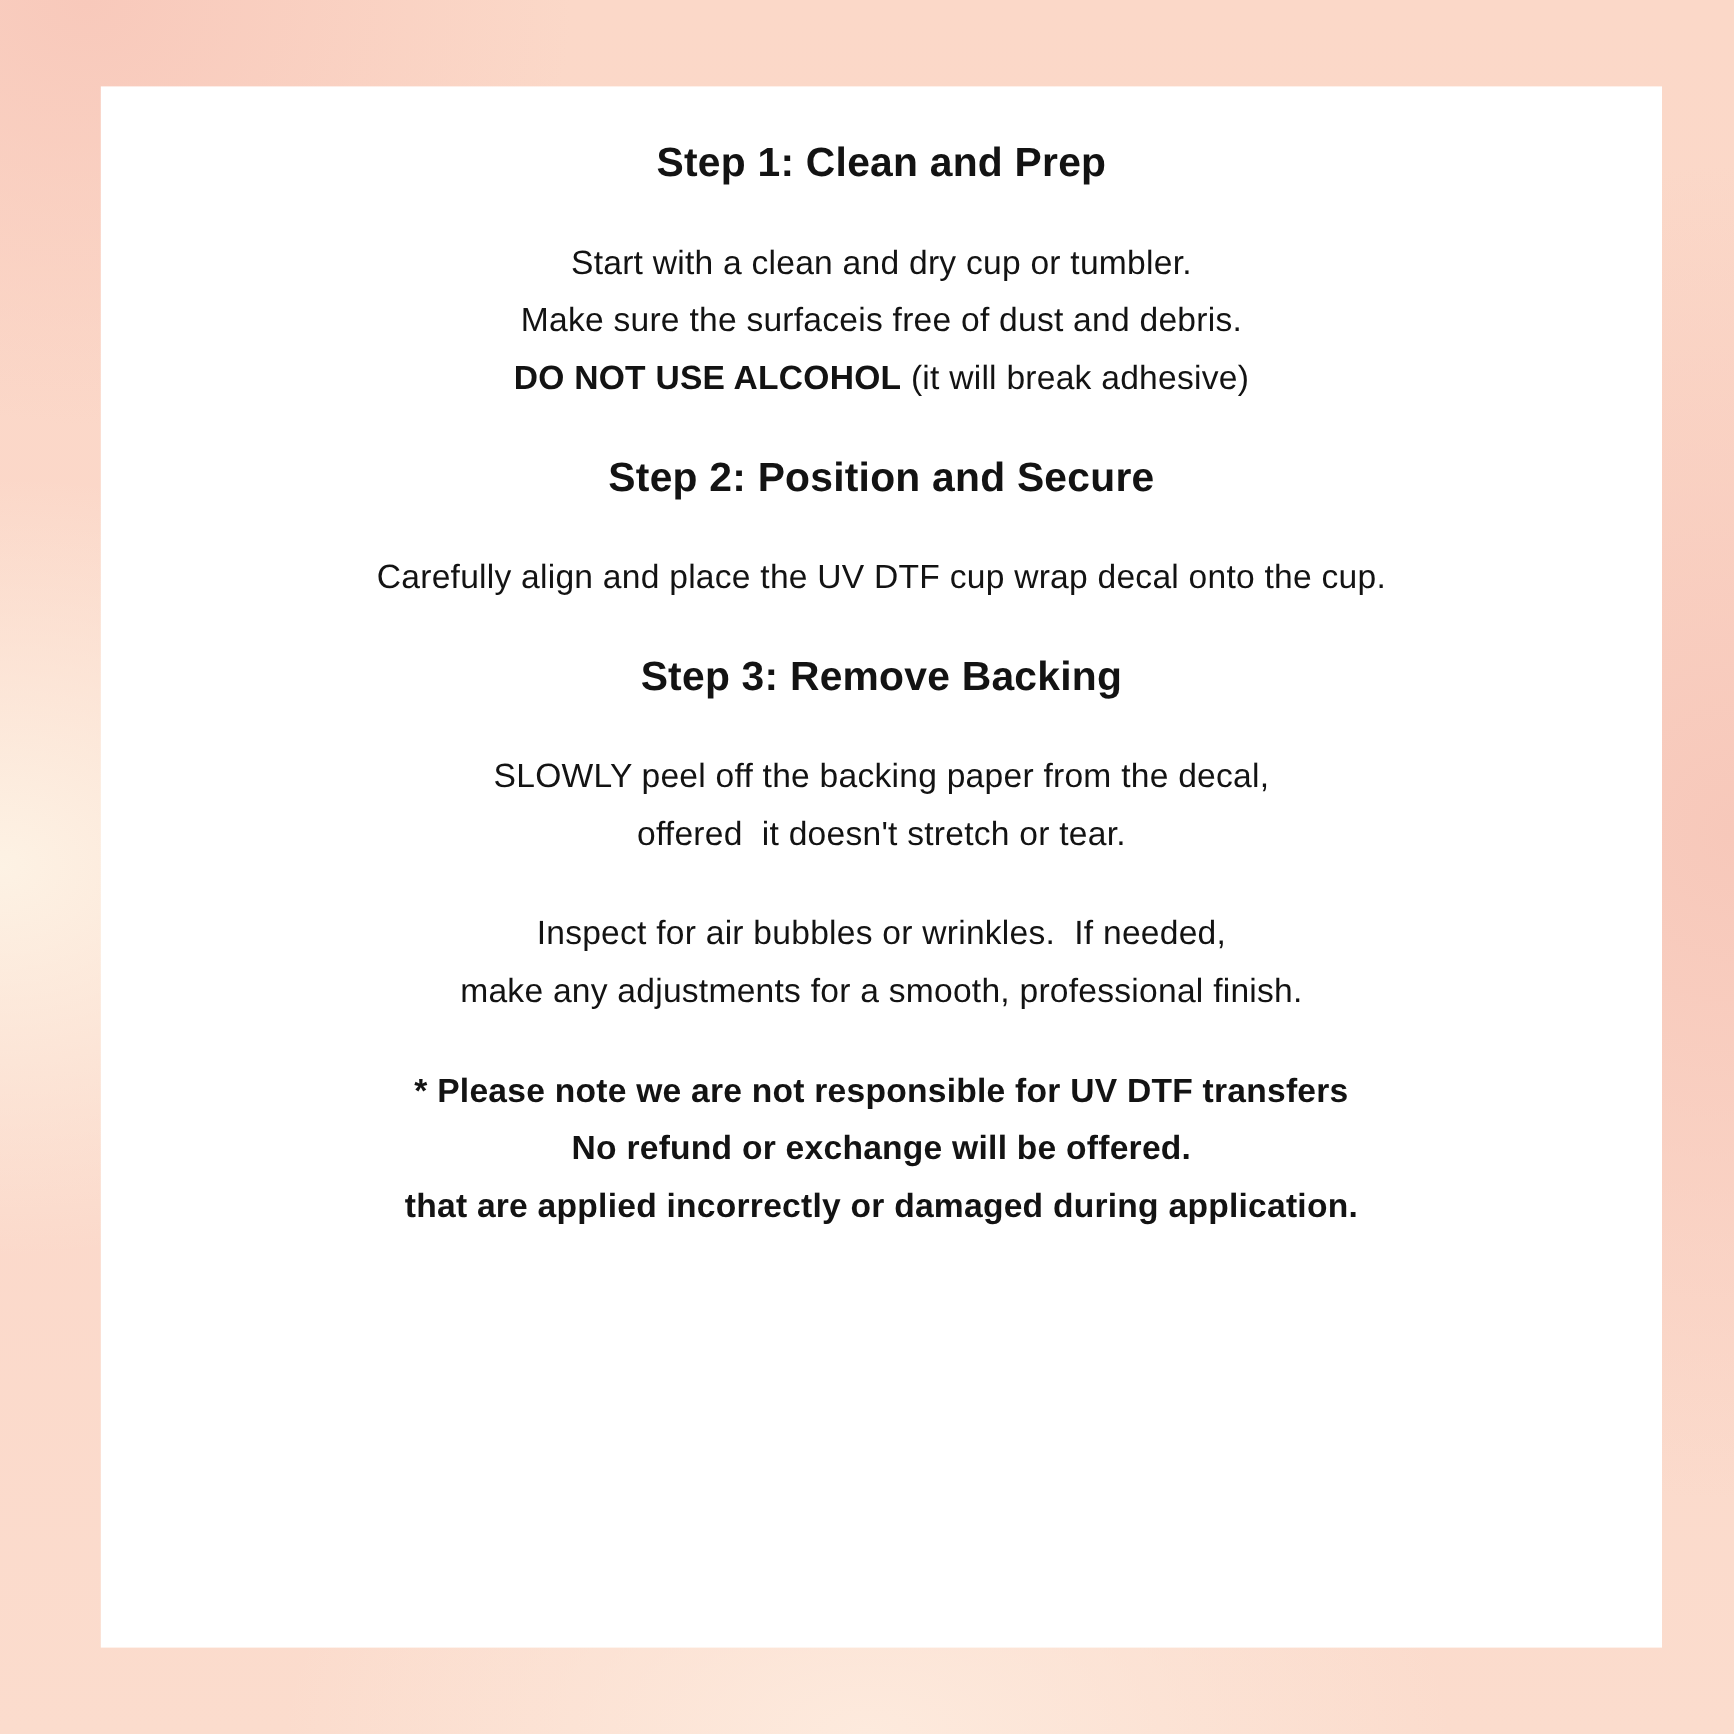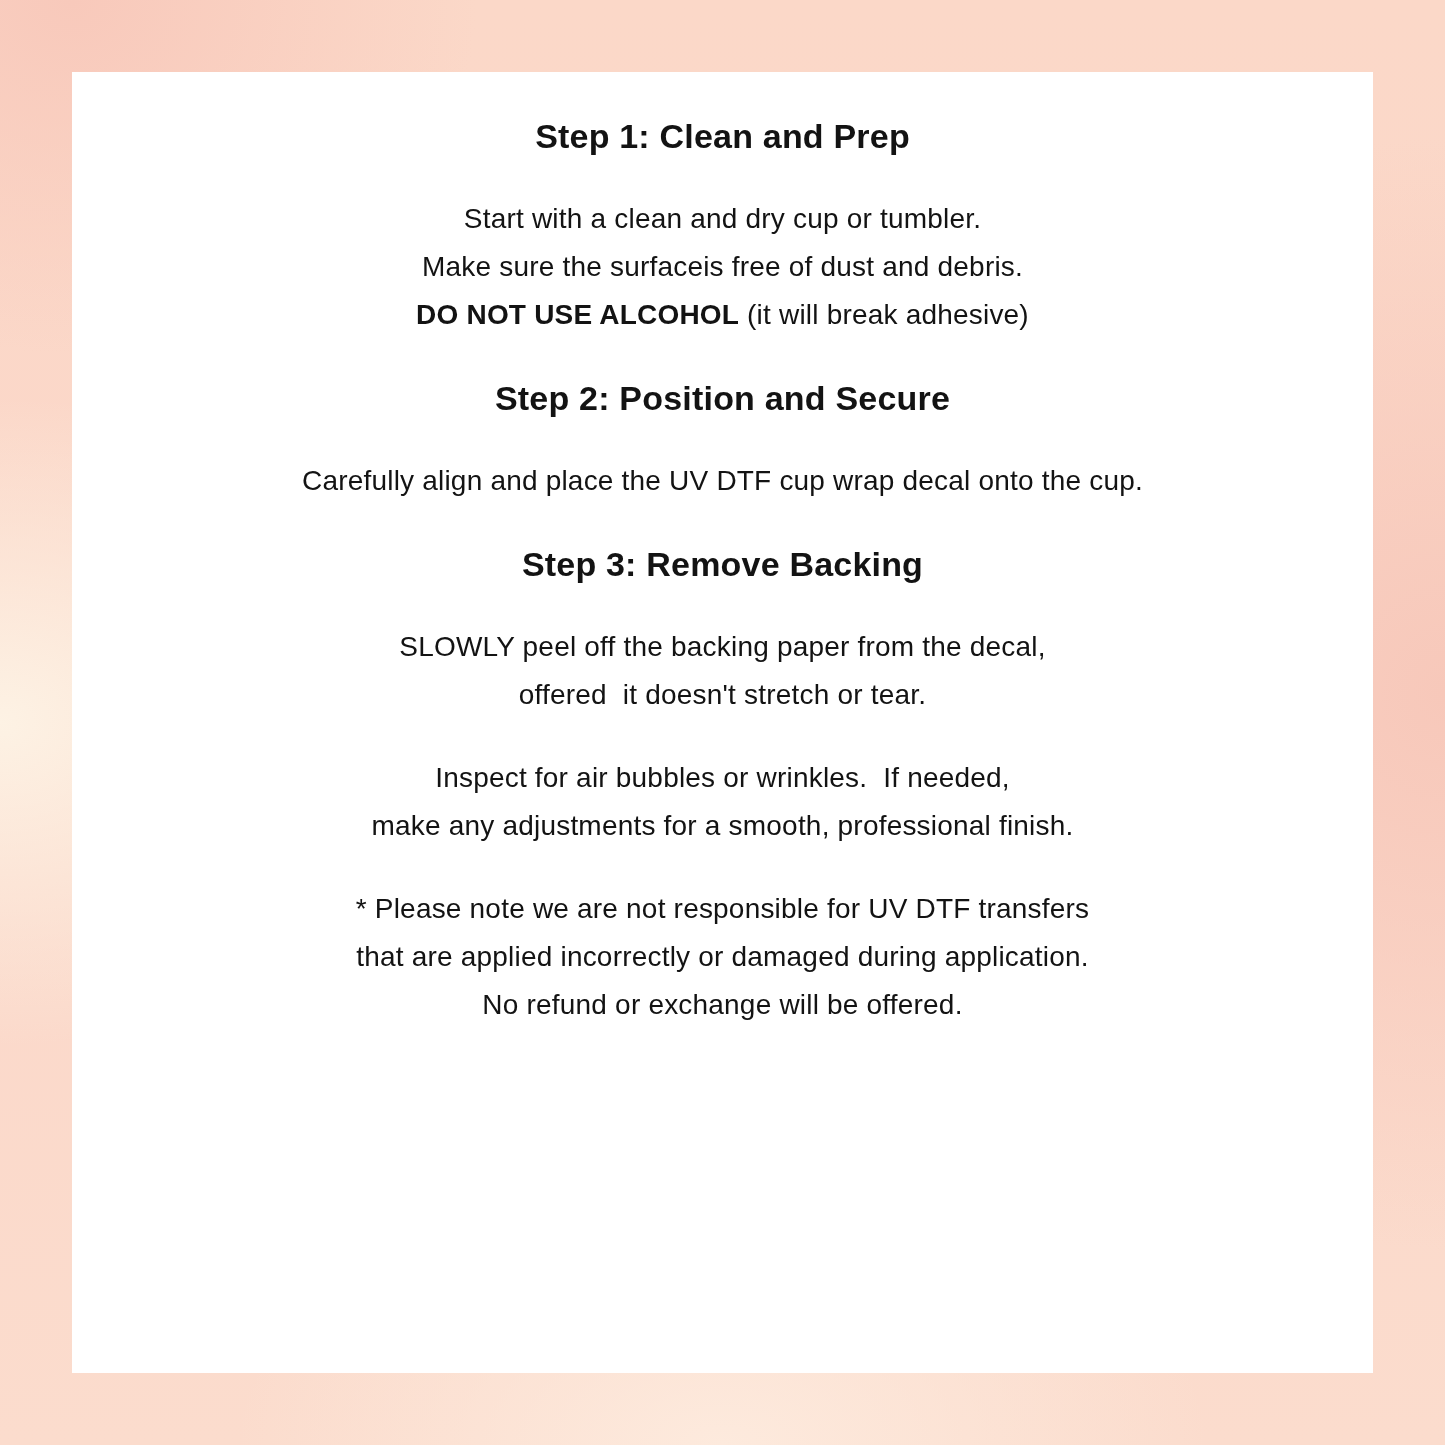--- a/index.html
+++ b/index.html
@@ -20,40 +20,41 @@
       linear-gradient(180deg, #fbd8c8 0%, #fbd7c9 50%, #fbdccd 100%);
   }
   .card {
     width: 100%;
     height: 100%;
     background: #ffffff;
     text-align: center;
     color: #131313;
     padding: 40px 18px 0;
     overflow: hidden;
+    margin-left: 12px;
   }
   h2 {
     font-size: 34px;
     font-weight: bold;
     line-height: 48px;
     letter-spacing: 0.2px;
   }
   section { margin-bottom: 35px; }
   p {
     margin-top: 35px;
     font-size: 28px;
     line-height: 48px;
     letter-spacing: 0.2px;
   }
   .line {
     display: block;
     white-space: pre-wrap;
   }
   .bold { font-weight: bold; }
-  .disclaimer { font-weight: normal; margin-top: 0; }
+  .disclaimer { font-weight: bold; margin-top: 0; }
 </style>
 </head>
 <body>
 
 <div class="frame">
   <div class="card">
 
     <section>
       <h2>Step 1: Clean and Prep</h2>
       <p>
@@ -81,18 +82,18 @@
 
     <section>
       <p>
         <span class="line">Inspect for air bubbles or wrinkles.  If needed,</span>
         <span class="line">make any adjustments for a smooth, professional finish.</span>
       </p>
     </section>
 
     <p class="disclaimer">
       <span class="line">* Please note we are not responsible for UV DTF transfers</span>
+      <span class="line">No refund or exchange will be offered.</span>
       <span class="line">that are applied incorrectly or damaged during application.</span>
-      <span class="line">No refund or exchange will be offered.</span>
     </p>
 
   </div>
 </div>
 
 </body></html>

